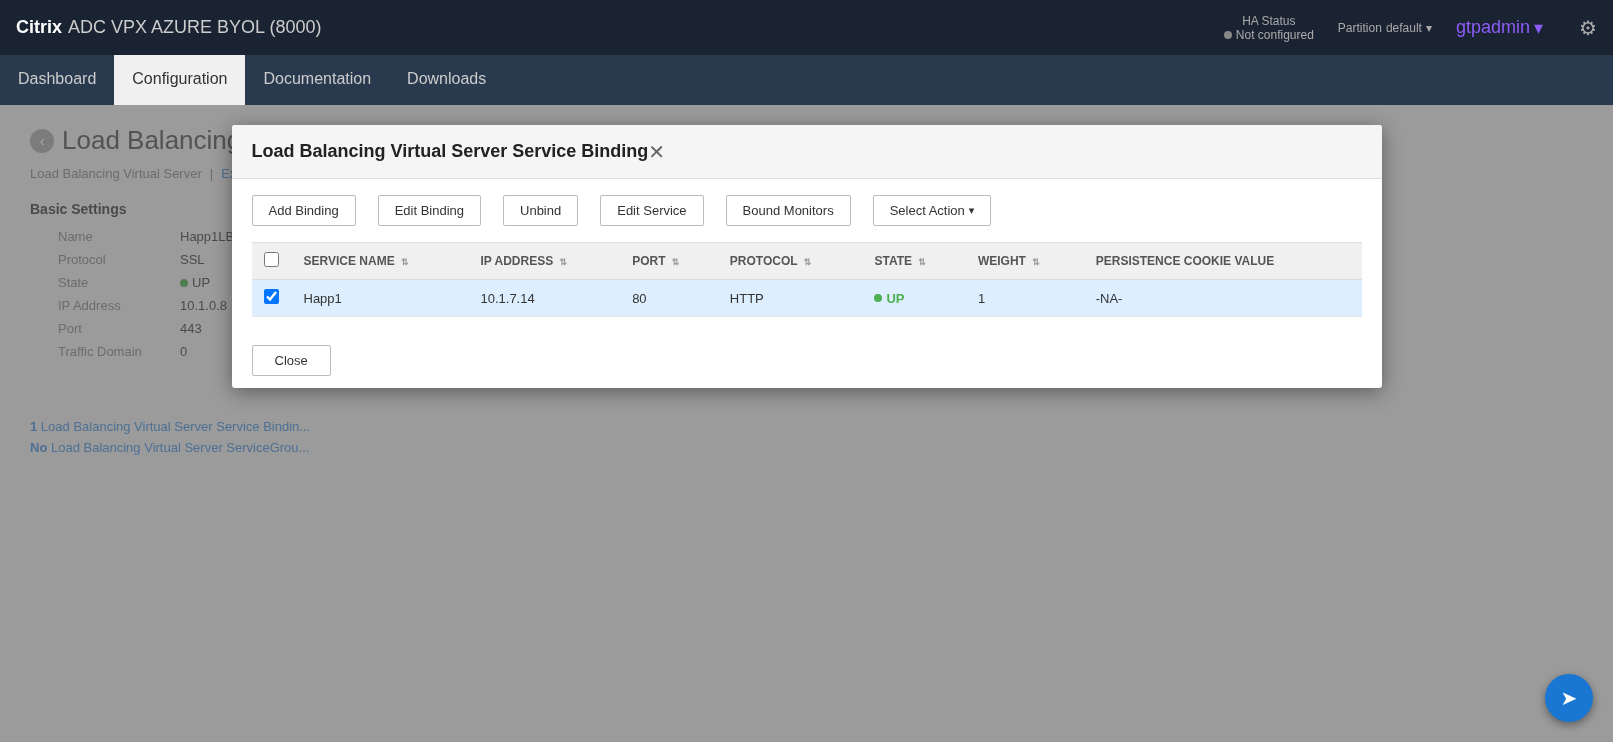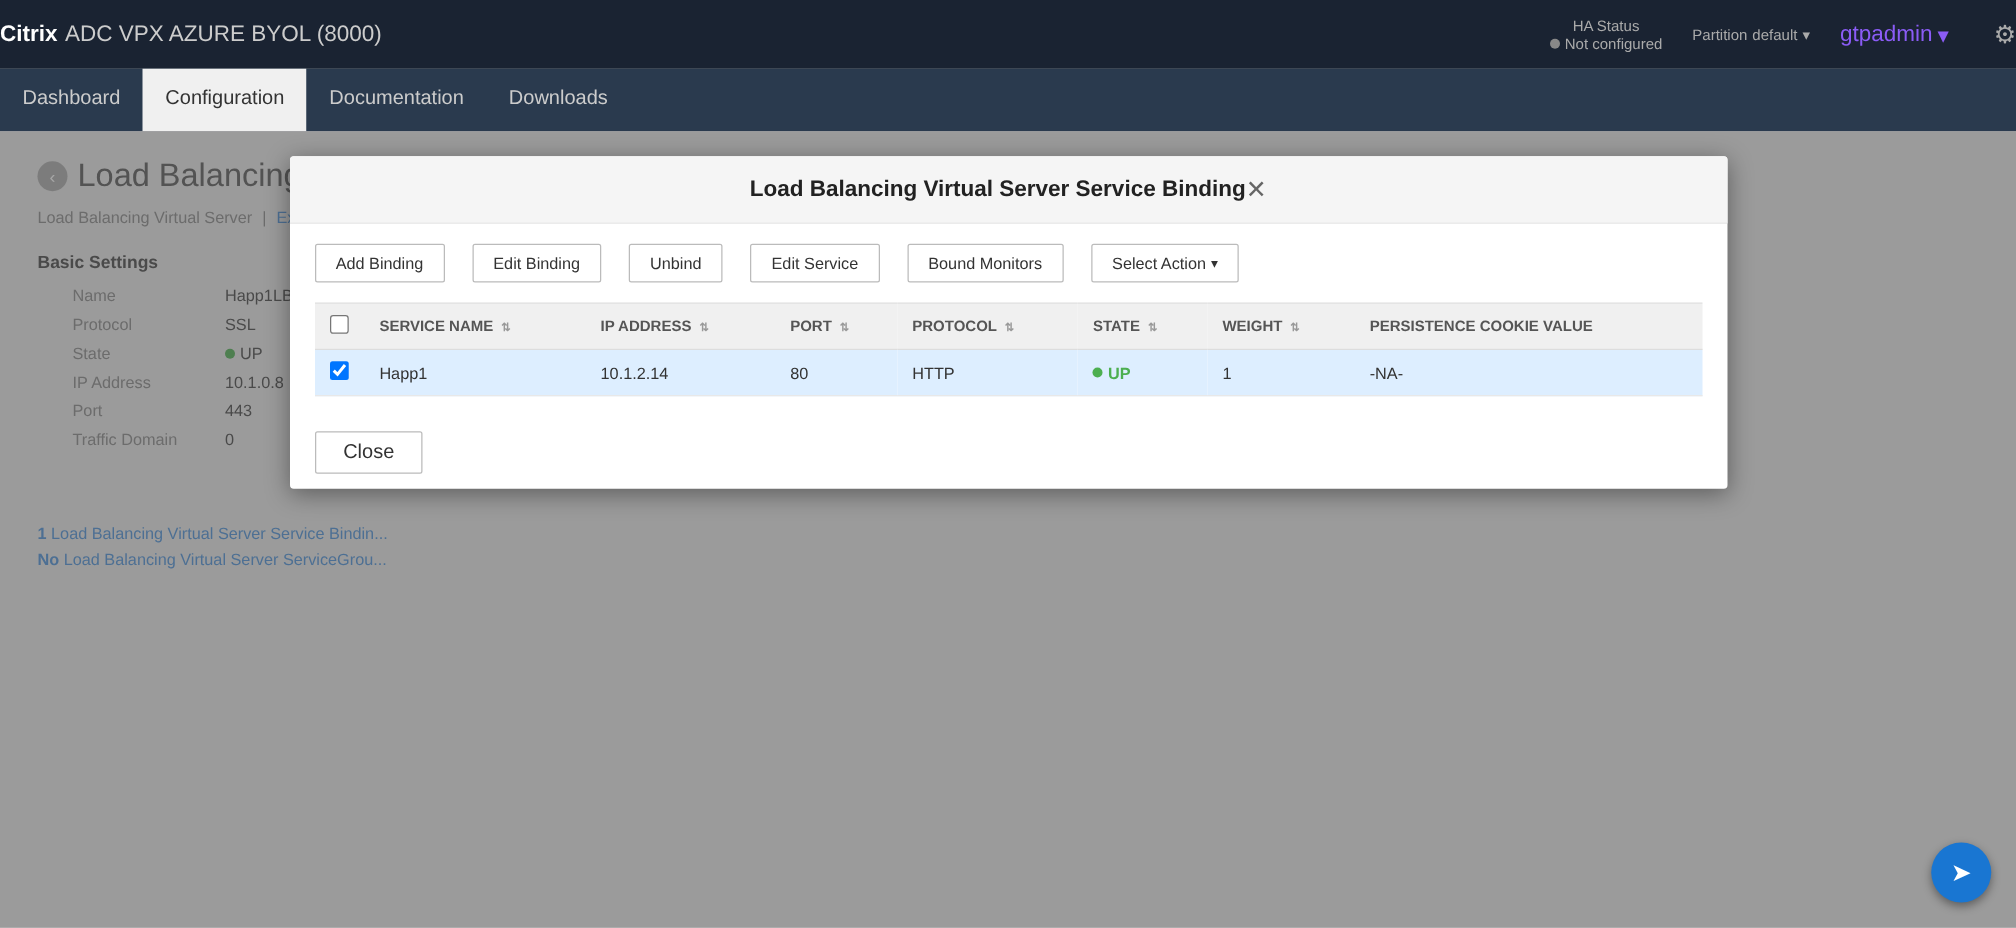--- a/index.html
+++ b/index.html
@@ -4,21 +4,21 @@
   <style>
     * { box-sizing: border-box; margin: 0; padding: 0; }
     body { font-family: Arial, sans-serif; font-size: 13px; background: #c8c8c8; width: 1613px; height: 742px; overflow: hidden; }
 
     
     .top-bar {
       background: #1a2332;
       height: 55px;
       display: flex;
       align-items: center;
-      padding: 0 0;
+      padding: 0 16px;
       color: #fff;
     }
     .top-bar-brand {
       display: flex;
       align-items: center;
       gap: 6px;
       font-size: 18px;
       font-weight: 300;
       flex: 1;
     }
@@ -117,21 +117,21 @@
       width: 1150px;
       max-height: 620px;
       border-radius: 3px;
       box-shadow: 0 4px 20px rgba(0,0,0,0.4);
       display: flex;
       flex-direction: column;
     }
     .modal-header {
       display: flex;
       align-items: center;
-      justify-content: center;
+      justify-content: flex-start;
       padding: 16px 20px;
       background: #f5f5f5;
       border-bottom: 1px solid #ddd;
       border-radius: 3px 3px 0 0;
     }
     .modal-title { font-size: 18px; font-weight: 600; color: #222; }
     .modal-close {
       font-size: 20px;
       color: #666;
       cursor: pointer;
@@ -207,21 +207,21 @@
 
     
     .modal-footer {
       padding: 12px 20px;
     }
     .close-btn {
       padding: 7px 22px;
       border: 1px solid #bbb;
       background: #fff;
       color: #333;
-      font-size: 16px;
+      font-size: 13px;
       cursor: pointer;
       border-radius: 2px;
     }
 
     
     .fab {
       position: absolute;
       bottom: 20px;
       right: 20px;
       width: 48px;
@@ -374,21 +374,21 @@
               </th>
               <th>
                 <span>PERSISTENCE COOKIE VALUE</span>
               </th>
             </tr>
           </thead>
           <tbody id="table-body">
           <tr class="selected">
     <td><input type="checkbox" class="cb" checked="" style=""></td>
     <td>Happ1</td>
-    <td>10.1.2.14</td>
+    <td>10.1.7.14</td>
     <td>80</td>
     <td>HTTP</td>
     <td>
       <span class="status-up"><span class="dot-green"></span>UP</span>
     </td>
     <td>1</td>
     <td>-NA-</td>
   </tr>
             </tbody>
         </table>

